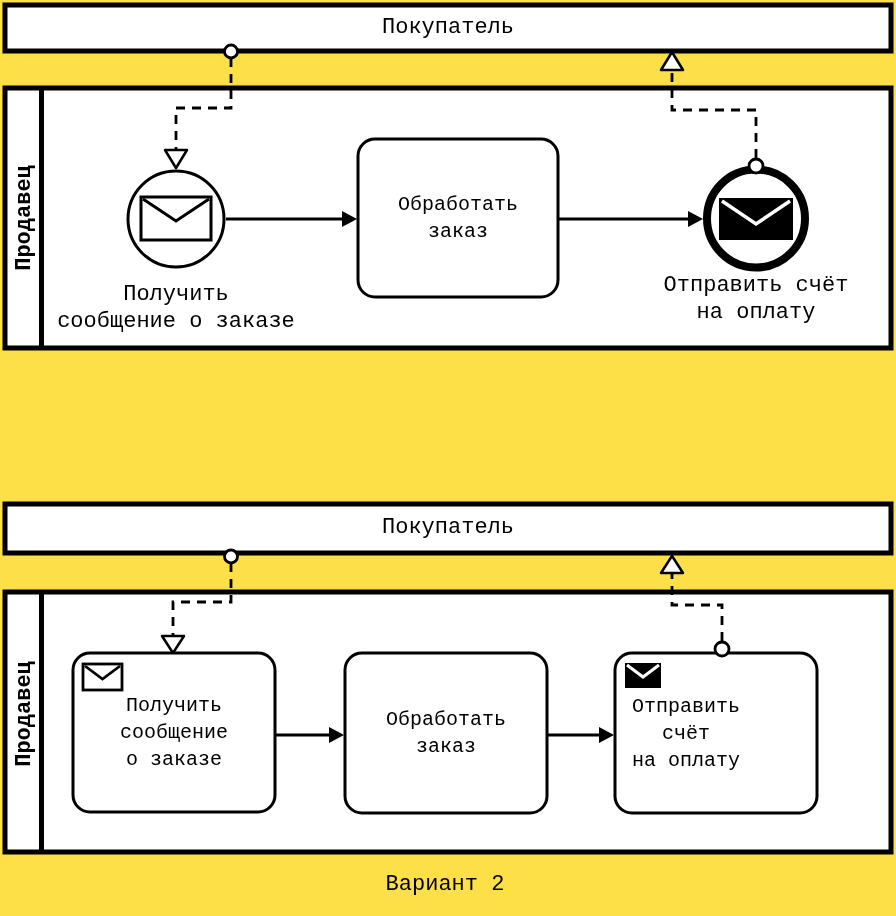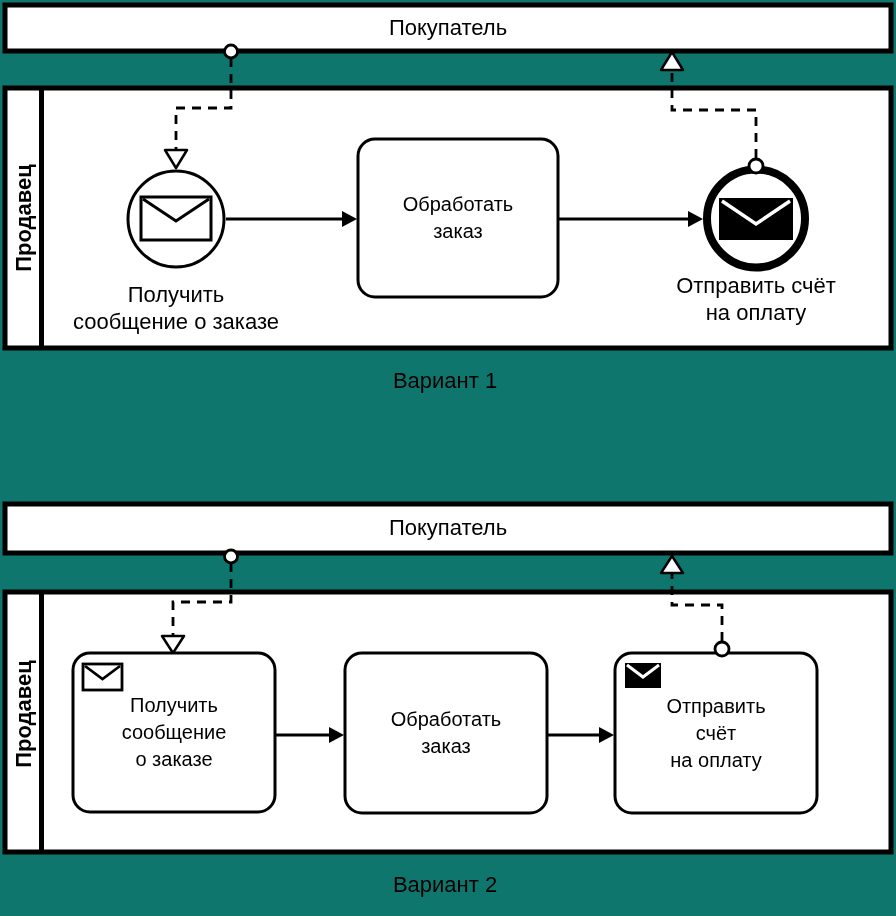--- a/index.html
+++ b/index.html
@@ -1,18 +1,18 @@
 <!DOCTYPE html>
 <html><head>
 <meta charset="utf-8">
 <style>
   html,body{margin:0;padding:0;background:#ffffff;}
   .canvas{
-    position:relative;width:896px;height:916px;background:#0f766e;
-    font-family:Liberation Sans, sans-serif;color:#000;overflow:hidden;
+    position:relative;width:896px;height:916px;background:#fde047;
+    font-family:Liberation Mono, monospace;color:#000;overflow:hidden;
   }
   .canvas svg{position:absolute;left:0;top:0;}
   .lbl{
     position:absolute;font-size:22px;line-height:27px;text-align:center;
     white-space:pre-line;color:#000;
   }
   .pool-title{left:10px;width:876px;}
   .lane-title{
     position:absolute;font-size:22px;font-weight:bold;white-space:nowrap;
     transform:translate(-50%,-50%) rotate(-90deg);
@@ -103,32 +103,31 @@
 
   <div class="lbl" style="left:36px;top:281px;width:280px;">Получить
 сообщение о заказе</div>
 
   <div class="task-text" style="left:358px;top:139px;width:200px;height:158px;">Обработать
 заказ</div>
 
   <div class="lbl" style="left:636px;top:272px;width:240px;">Отправить счёт
 на оплату</div>
 
-  <div class="lbl caption" style="top:367px;">Вариант 1</div>
 
   <div class="lbl pool-title" style="top:514px;">Покупатель</div>
 
   <div class="lane-title" style="left:24px;top:714px;">Продавец</div>
 
   <div class="task-text" style="left:73px;top:653px;width:202px;height:159px;">Получить
 сообщение
 о заказе</div>
 
   <div class="task-text" style="left:345px;top:653px;width:202px;height:160px;">Обработать
 заказ</div>
 
-  <div class="task-text" style="left:615px;top:653px;width:202px;height:160px;">Отправить
+  <div class="task-text" style="left:585px;top:653px;width:202px;height:160px;">Отправить
 счёт
 на оплату</div>
 
   <div class="lbl caption" style="top:871px;">Вариант 2</div>
 
 </div>
 
 </body></html>

